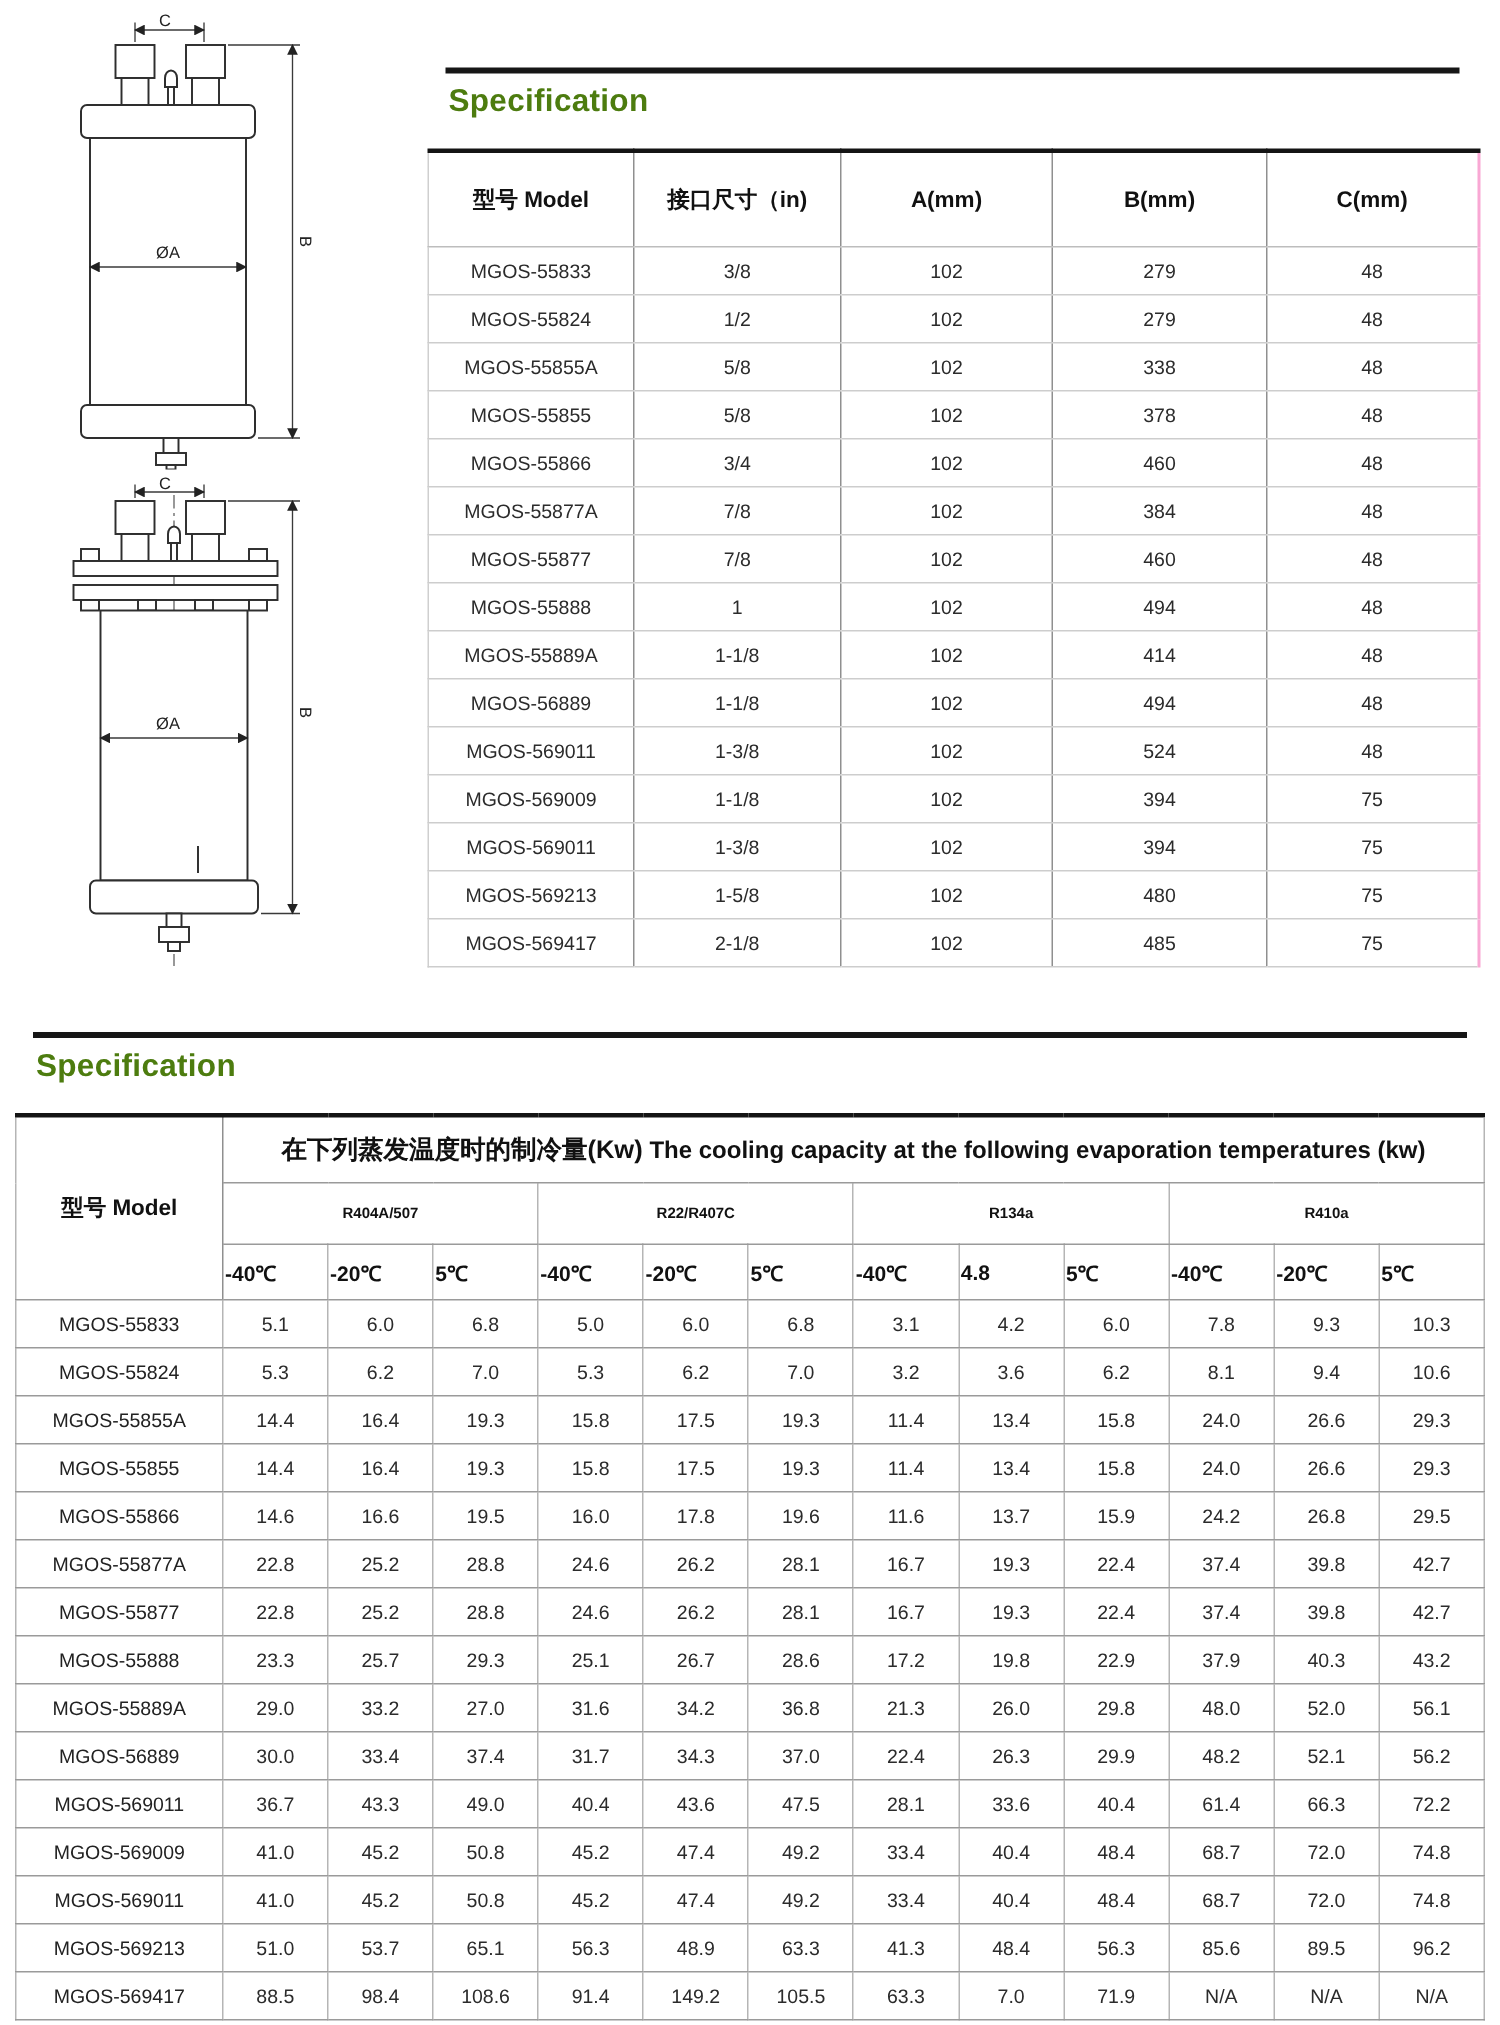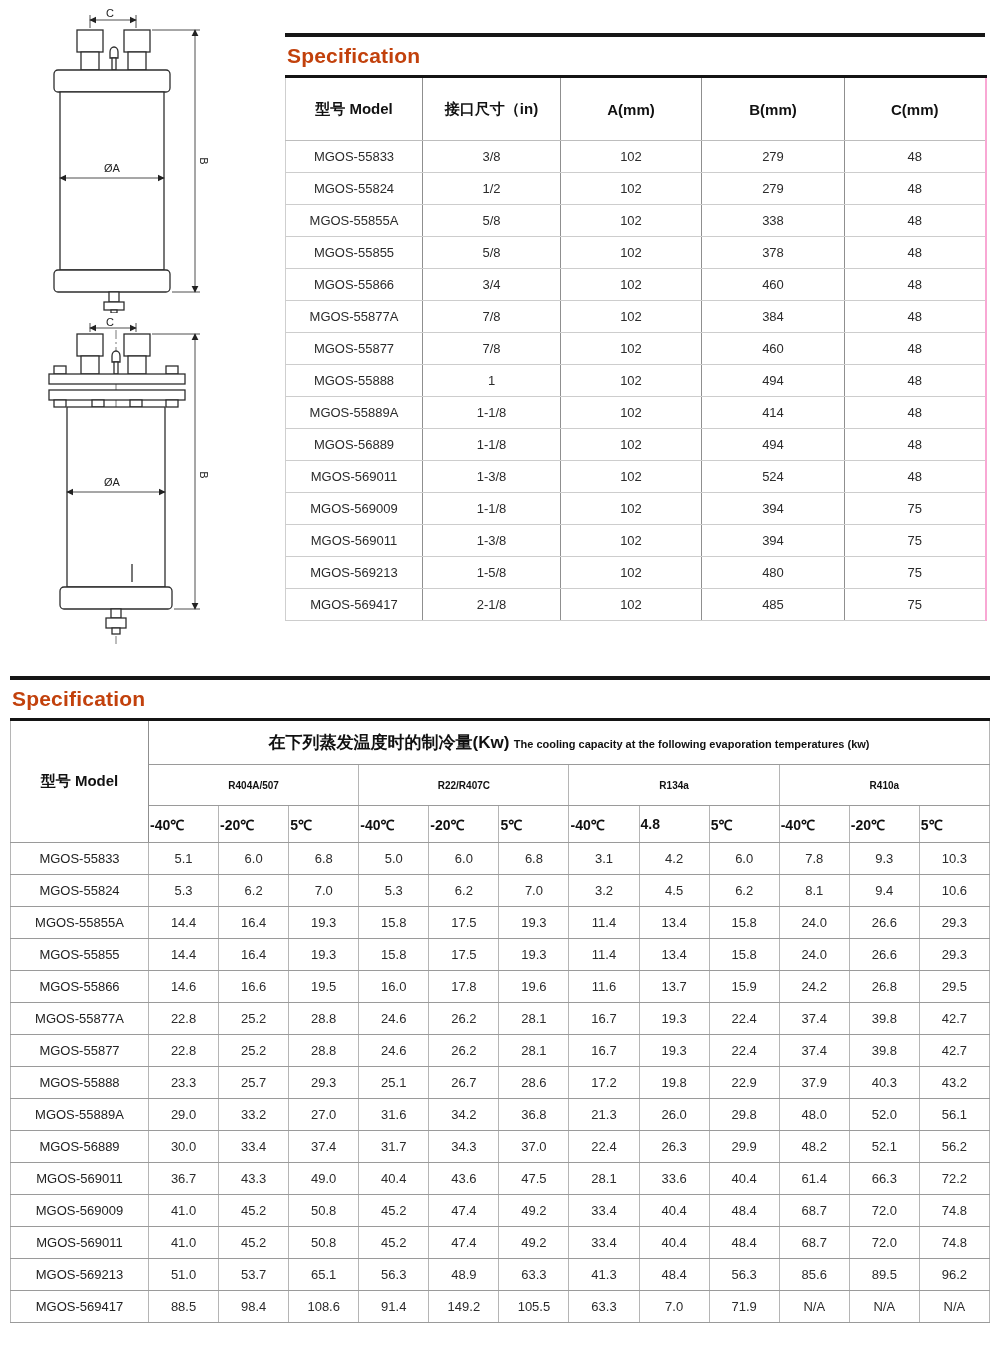--- a/index.html
+++ b/index.html
@@ -8,21 +8,21 @@
     width: 1000px; height: 1350px; background: #ffffff;
     font-family: "Liberation Sans", sans-serif; color: #111;
     position: relative;
   }
   .top { position: relative; height: 662px; }
   .drawing { position: absolute; }
   #drawing1 { left: 32px; top: 8px; }
   #drawing2 { left: 32px; top: 318px; }
 
   .sec-title {
-    margin: 0; font-size: 21px; font-weight: bold; color: #c2410c;
+    margin: 12px; font-size: 21px; font-weight: bold; color: #4d7c0f;
     border-top: 4px solid #161616; padding: 7px 0 7px 2px; letter-spacing: 0.2px;
   }
   .spec1 { position: absolute; left: 285px; top: 33px; width: 700px; }
 
   table { border-collapse: collapse; table-layout: fixed; }
   #dims-table { width: 700px; border-top: 3px solid #141414; }
   #dims-table th {
     height: 64px; font-size: 15px; font-weight: bold; text-align: center;
     border-left: 1px solid #8f8f8f; border-bottom: 1px solid #bdbdbd;
   }
@@ -34,21 +34,21 @@
   #dims-table th:last-child, #dims-table td:last-child { border-right: 2px solid #f9a8d4; }
 
   .spec2 { position: absolute; left: 10px; top: 676px; width: 980px; }
   #cap-table { width: 980px; border-top: 3px solid #141414; margin-top: 0; }
   #cap-table th, #cap-table td { border: 1px solid #b5b5b5; border-bottom: 1px solid #9a9a9a; }
   #cap-table .model-th {
     width: 138px; font-size: 15px; font-weight: bold; text-align: center; border-right: 1px solid #8f8f8f;
   }
   .span-header { height: 45px; text-align: center; vertical-align: middle; }
   .span-header .zh { font-size: 17px; font-weight: bold; }
-  .span-header .en { font-size: 11px; font-weight: bold; }
+  .span-header .en { font-size: 16px; font-weight: bold; }
   .group-th { height: 41px; font-size: 10px; font-weight: bold; text-align: center; }
   .temp-th { height: 37px; font-size: 14px; font-weight: bold; text-align: left; }
   #cap-table td { height: 32px; font-size: 13px; text-align: center; color: #2b2b2b; }
   #cap-table td.model { font-size: 13px; color: #222; }
   #cap-table tr:last-child td { border-bottom: 1px solid #9a9a9a; }
 
   svg .ln { stroke: #2e2e2e; stroke-width: 1.3; fill: none; }
   svg .fillw { stroke: #2e2e2e; stroke-width: 1.3; fill: #ffffff; }
   svg .dim { stroke: #3a3a3a; stroke-width: 0.9; fill: none; }
   svg .dimtxt { font-family: "Liberation Sans", sans-serif; font-size: 11px; fill: #222; }
@@ -345,21 +345,21 @@
         </tr>
         <tr>
           <td class="model">MGOS-55824</td>
           <td>5.3</td>
           <td>6.2</td>
           <td>7.0</td>
           <td>5.3</td>
           <td>6.2</td>
           <td>7.0</td>
           <td>3.2</td>
-          <td>4.5</td>
+          <td>3.6</td>
           <td>6.2</td>
           <td>8.1</td>
           <td>9.4</td>
           <td>10.6</td>
         </tr>
         <tr>
           <td class="model">MGOS-55855A</td>
           <td>14.4</td>
           <td>16.4</td>
           <td>19.3</td>

